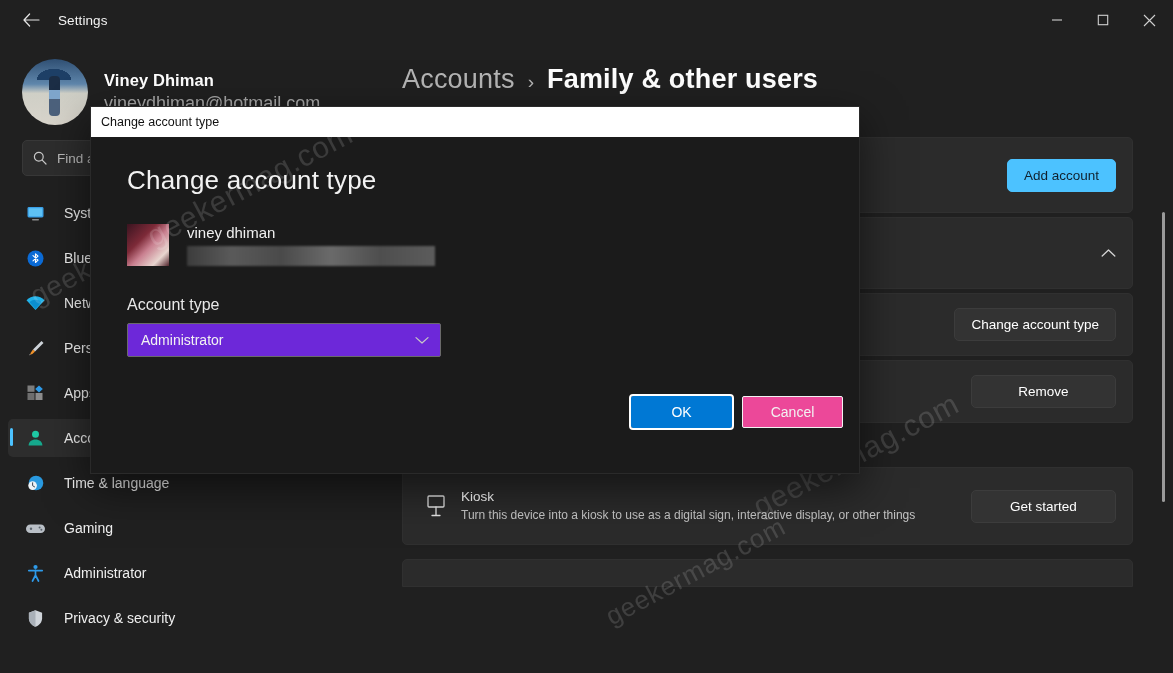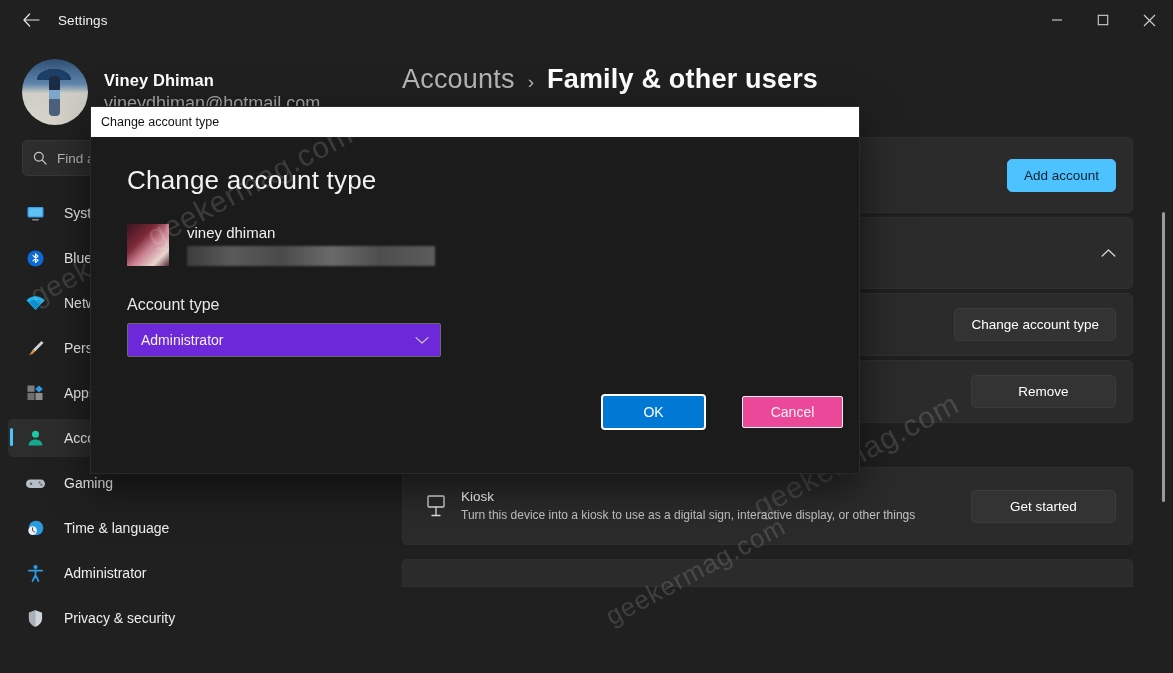--- a/index.html
+++ b/index.html
@@ -152,21 +152,21 @@
   .dlg-field-label { font-size: 16px; color: #e8e8e8; margin-top: 30px; }
   .dlg-select {
     margin-top: 9px; width: 314px; height: 34px;
     background: #6d28d9; border: 1px solid #6a6a6a; border-radius: 2px;
     display: flex; align-items: center; justify-content: space-between;
     padding: 0 11px 0 13px;
   }
   .dlg-select-value { font-size: 14px; color: #f2f2f2; }
   .dlg-select .caret { color: #c8c8c8; display: flex; }
   .dlg-actions {
-    position: absolute; right: 16px; bottom: 46px; display: flex; gap: 38px;
+    position: absolute; right: 16px; bottom: 46px; display: flex; gap: 10px;
   }
   .dlg-btn {
     width: 101px; height: 32px; border-radius: 2px;
     display: flex; align-items: center; justify-content: center;
     font-size: 14px; font-family: "Liberation Sans", sans-serif;
   }
   .dlg-btn.primary {
     background: #0078d4; color: #ffffff;
     border: 1px solid #0078d4; outline: 2px solid #ffffff; outline-offset: 0px;
   }
@@ -303,40 +303,40 @@
           <svg width="19" height="19" viewBox="0 0 19 19">
               <circle cx="9.5" cy="5.3" r="3.5" fill="#1fc9a5"></circle>
               <path d="M2.6 16.6c0-3.8 3.1-6 6.9-6s6.9 2.2 6.9 6z" fill="#16a98d"></path>
             </svg>
         </span>
         <span class="navlabel">Accounts</span>
       </div>
 
       <div class="navitem">
         <span class="navicon">
+          <svg width="19" height="19" viewBox="0 0 19 19">
+              <circle cx="10" cy="9" r="7.3" fill="#2a9ae0"></circle>
+              <path d="M10 1.7a7.3 7.3 0 010 14.6 7.3 7.3 0 000-14.6z" fill="#1b78bf"></path>
+              <circle cx="6.6" cy="11.6" r="4.3" fill="#eef3f7"></circle>
+              <path d="M6.6 8.8v2.9l2 1.2" stroke="#3b4754" stroke-width="1" fill="none" stroke-linecap="round"></path>
+            </svg>
+        </span>
+        <span class="navlabel">Time &amp; language</span>
+      </div>
+
+      <div class="navitem">
+        <span class="navicon">
           <svg width="21" height="19" viewBox="0 0 21 19">
               <rect x="1" y="5.5" width="19" height="8.5" rx="4.25" fill="#b9bfc6"></rect>
               <circle cx="6" cy="9.8" r="1.2" fill="#5a636c"></circle>
               <circle cx="14.6" cy="8.6" r="1" fill="#5a636c"></circle>
               <circle cx="16.4" cy="10.8" r="1" fill="#5a636c"></circle>
             </svg>
         </span>
         <span class="navlabel">Gaming</span>
-      </div>
-
-      <div class="navitem">
-        <span class="navicon">
-          <svg width="19" height="19" viewBox="0 0 19 19">
-              <circle cx="10" cy="9" r="7.3" fill="#2a9ae0"></circle>
-              <path d="M10 1.7a7.3 7.3 0 010 14.6 7.3 7.3 0 000-14.6z" fill="#1b78bf"></path>
-              <circle cx="6.6" cy="11.6" r="4.3" fill="#eef3f7"></circle>
-              <path d="M6.6 8.8v2.9l2 1.2" stroke="#3b4754" stroke-width="1" fill="none" stroke-linecap="round"></path>
-            </svg>
-        </span>
-        <span class="navlabel">Time &amp; language</span>
       </div>
 
       <div class="navitem">
         <span class="navicon">
           <svg width="19" height="19" viewBox="0 0 19 19">
               <circle cx="9.5" cy="3" r="2.1" fill="#2e9bea"></circle>
               <path d="M2.8 6.6h13.4M9.5 6.2v5.4M9.5 11.2L6.5 17M9.5 11.2L12.5 17" stroke="#2e9bea" stroke-width="1.7" stroke-linecap="round" fill="none"></path>
             </svg>
         </span>
         <span class="navlabel">Administrator</span>

